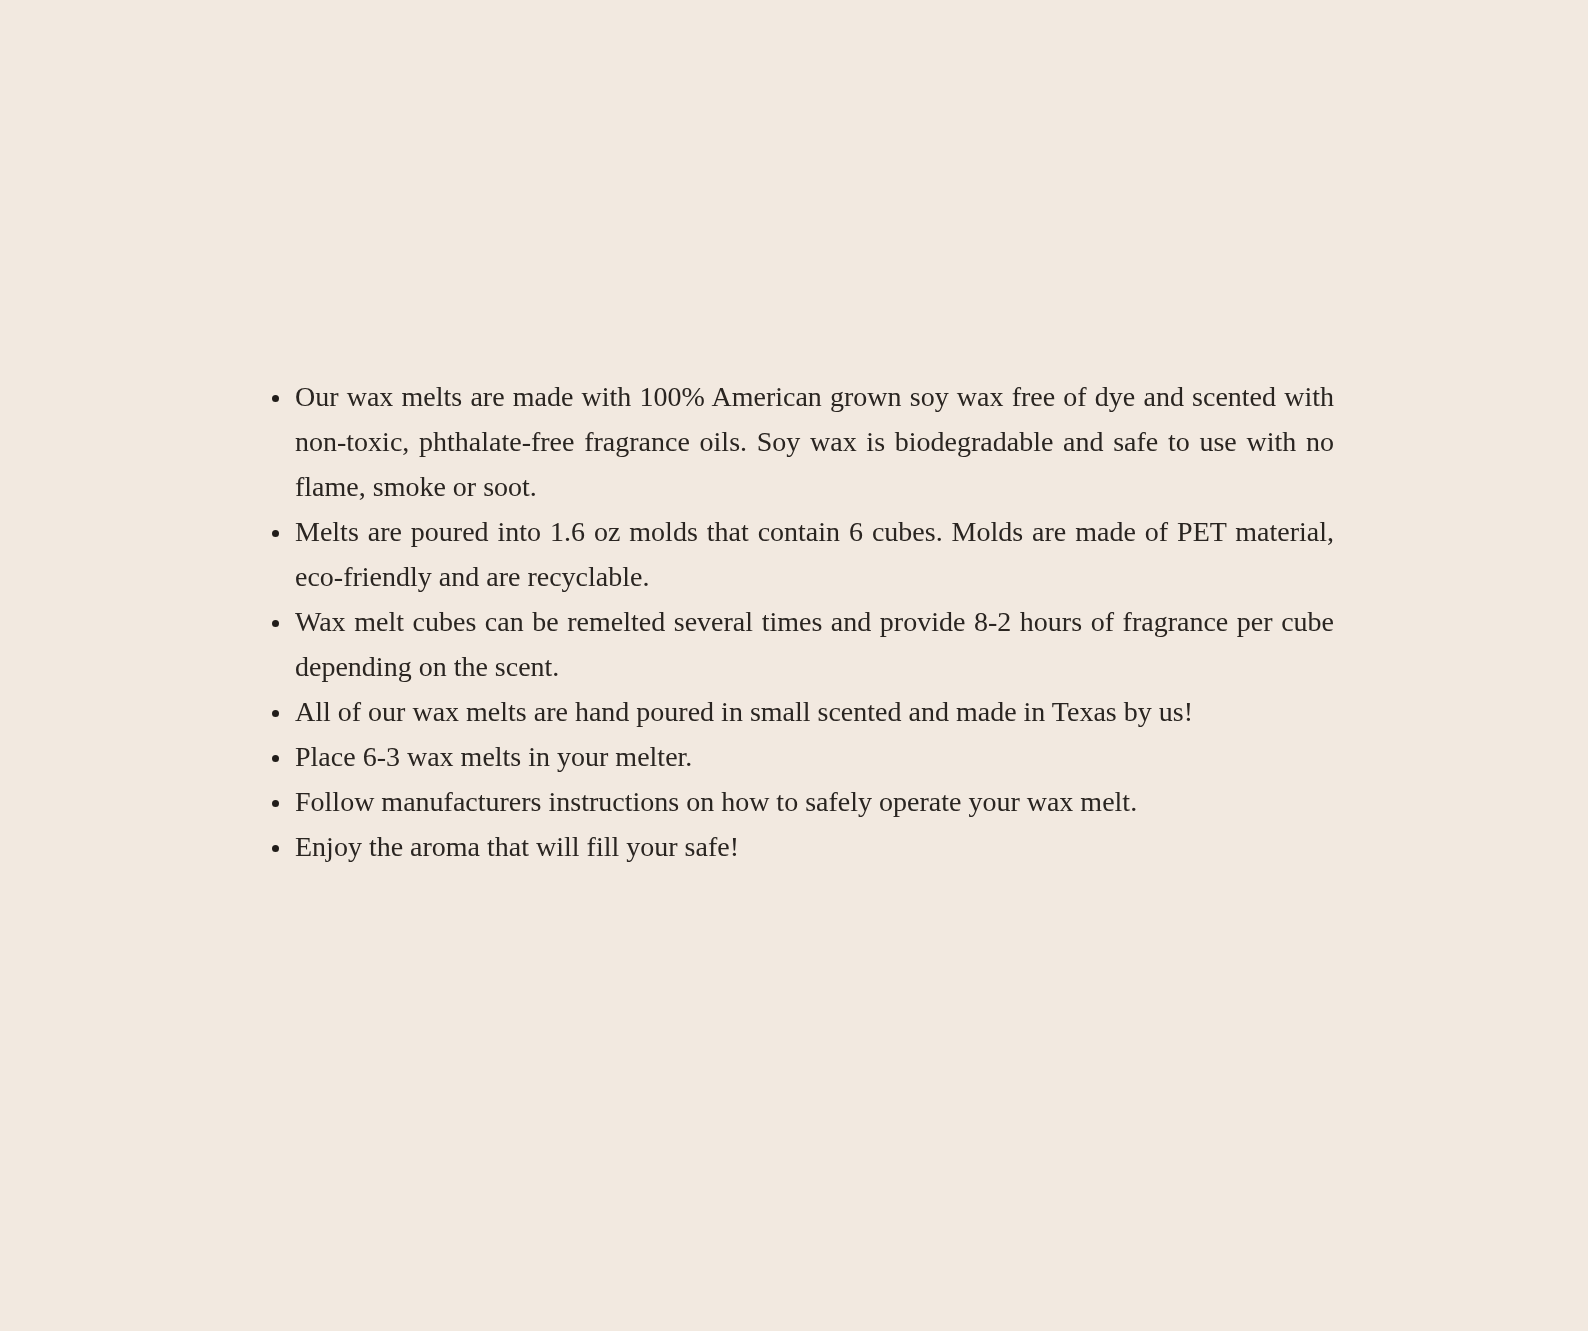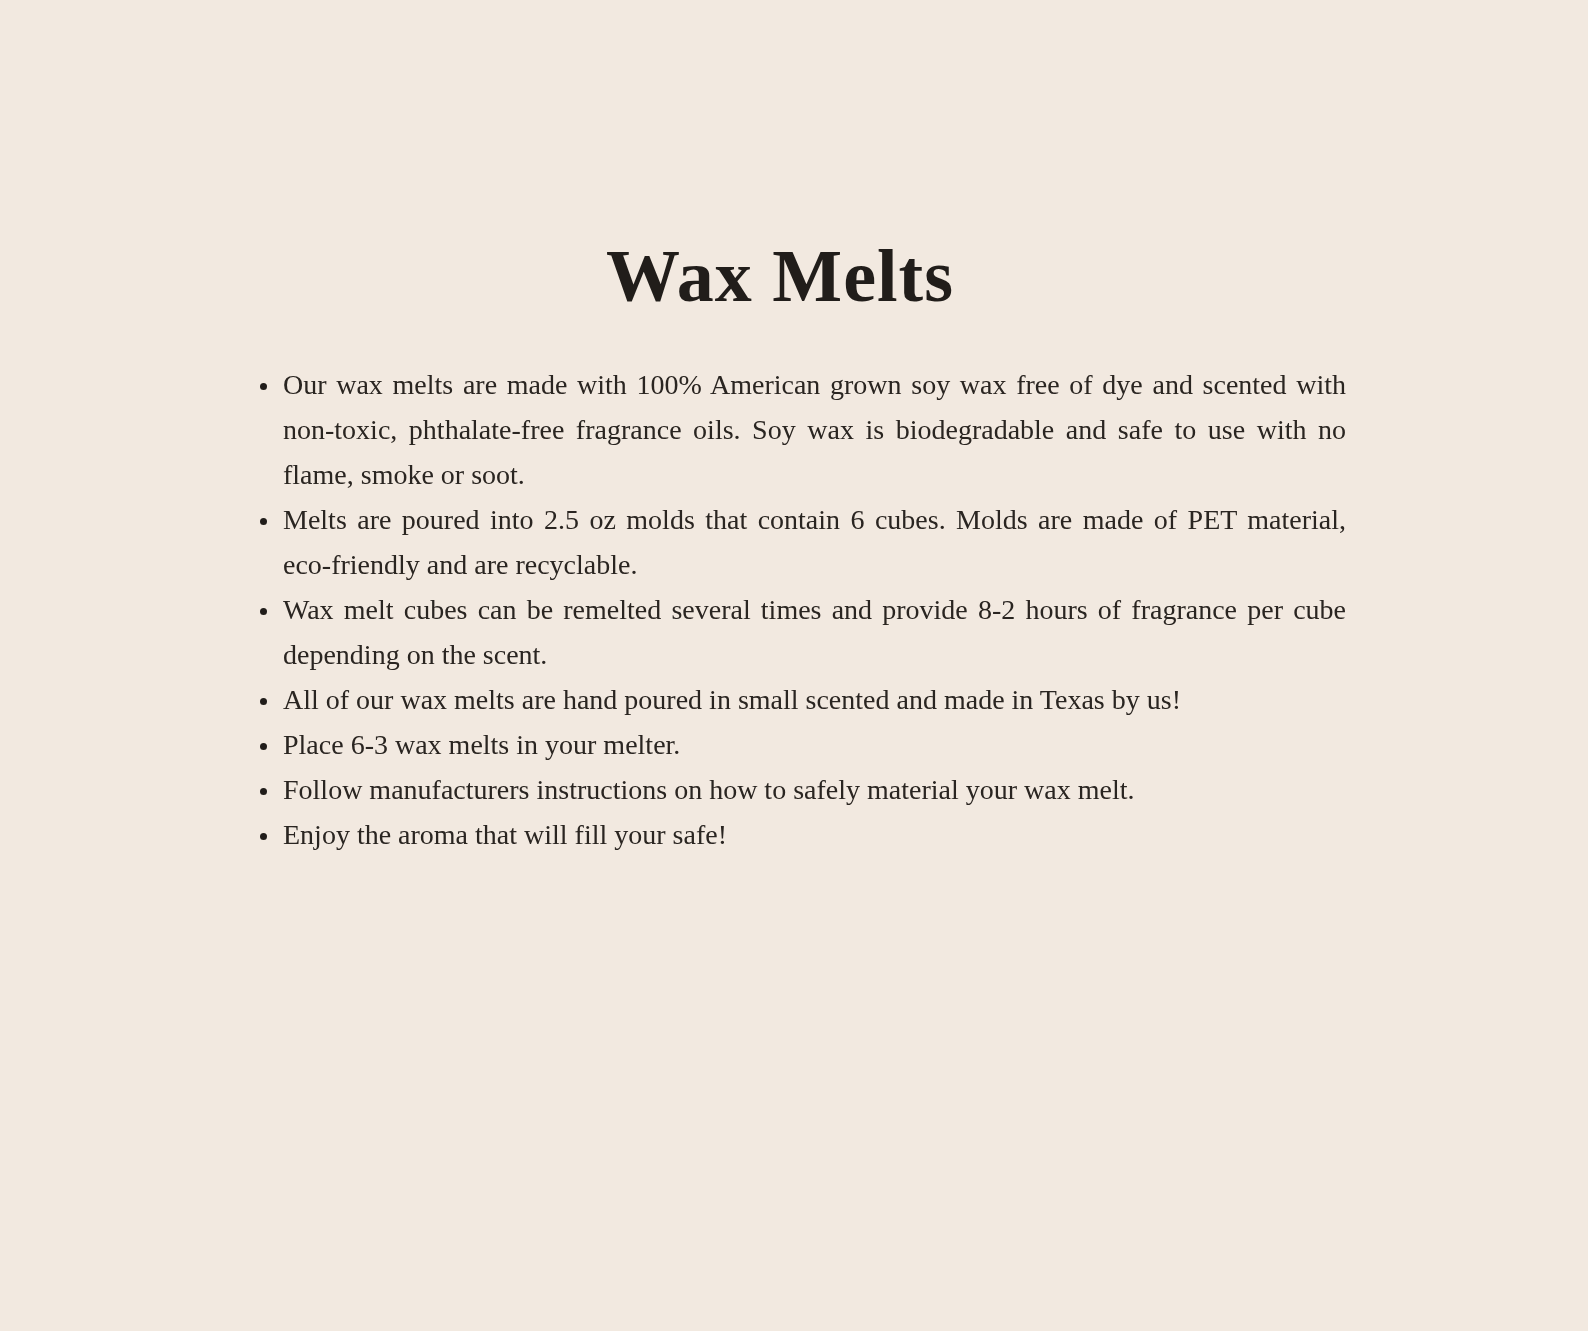--- a/index.html
+++ b/index.html
@@ -29,21 +29,21 @@
     font-weight: 700;
     letter-spacing: 1px;
     color: #211d1a;
     line-height: 1.1;
   }
   .bullet-list {
     position: absolute;
     top: 362px;
     left: 281px;
     right: 242px;
-    margin: 0;
+    margin: 12px;
     padding: 0;
     list-style-position: outside;
     list-style-type: disc;
     font-size: 28px;
     line-height: 45px;
     text-align: justify;
     text-justify: inter-word;
   }
   .bullet-list li {
     margin: 0 0 0 0;
@@ -51,24 +51,23 @@
   }
   .bullet-list li::marker {
     color: #211d1a;
     font-size: 24px;
   }
 </style>
 </head>
 <body>
 
 <div class="page">
-  <h1 class="title">Wax Melts</h1>
 
   <ul class="bullet-list">
     <li>Our wax melts are made with 100% American grown soy wax free of dye and scented with non-toxic, phthalate-free fragrance oils. Soy wax is biodegradable and safe to use with no flame, smoke or soot.</li>
-    <li>Melts are poured into 2.5 oz molds that contain 6 cubes. Molds are made of PET material, eco-friendly and are recyclable.</li>
+    <li>Melts are poured into 1.6 oz molds that contain 6 cubes. Molds are made of PET material, eco-friendly and are recyclable.</li>
     <li>Wax melt cubes can be remelted several times and provide 8-2 hours of fragrance per cube depending on the scent.</li>
     <li>All of our wax melts are hand poured in small scented and made in Texas by us!</li>
     <li>Place 6-3 wax melts in your melter.</li>
-    <li>Follow manufacturers instructions on how to safely material your wax melt.</li>
+    <li>Follow manufacturers instructions on how to safely operate your wax melt.</li>
     <li>Enjoy the aroma that will fill your safe!</li>
   </ul>
 </div>
 
 </body></html>

